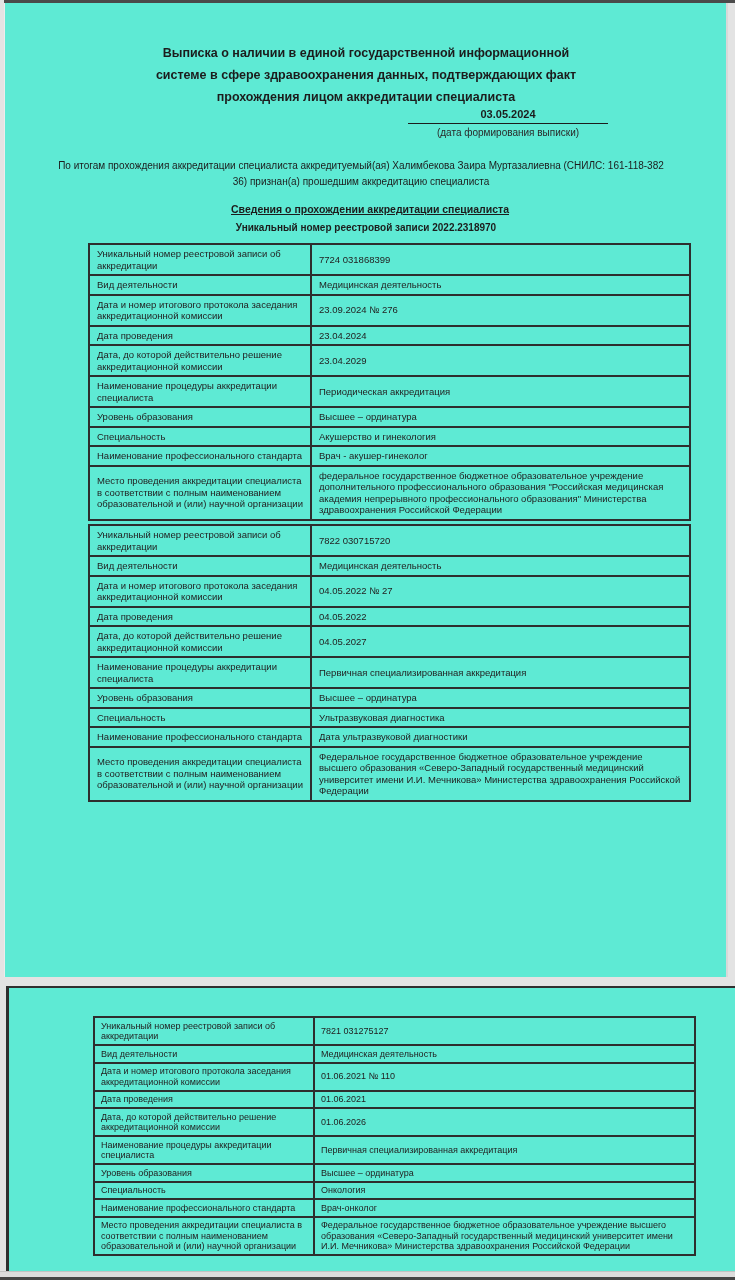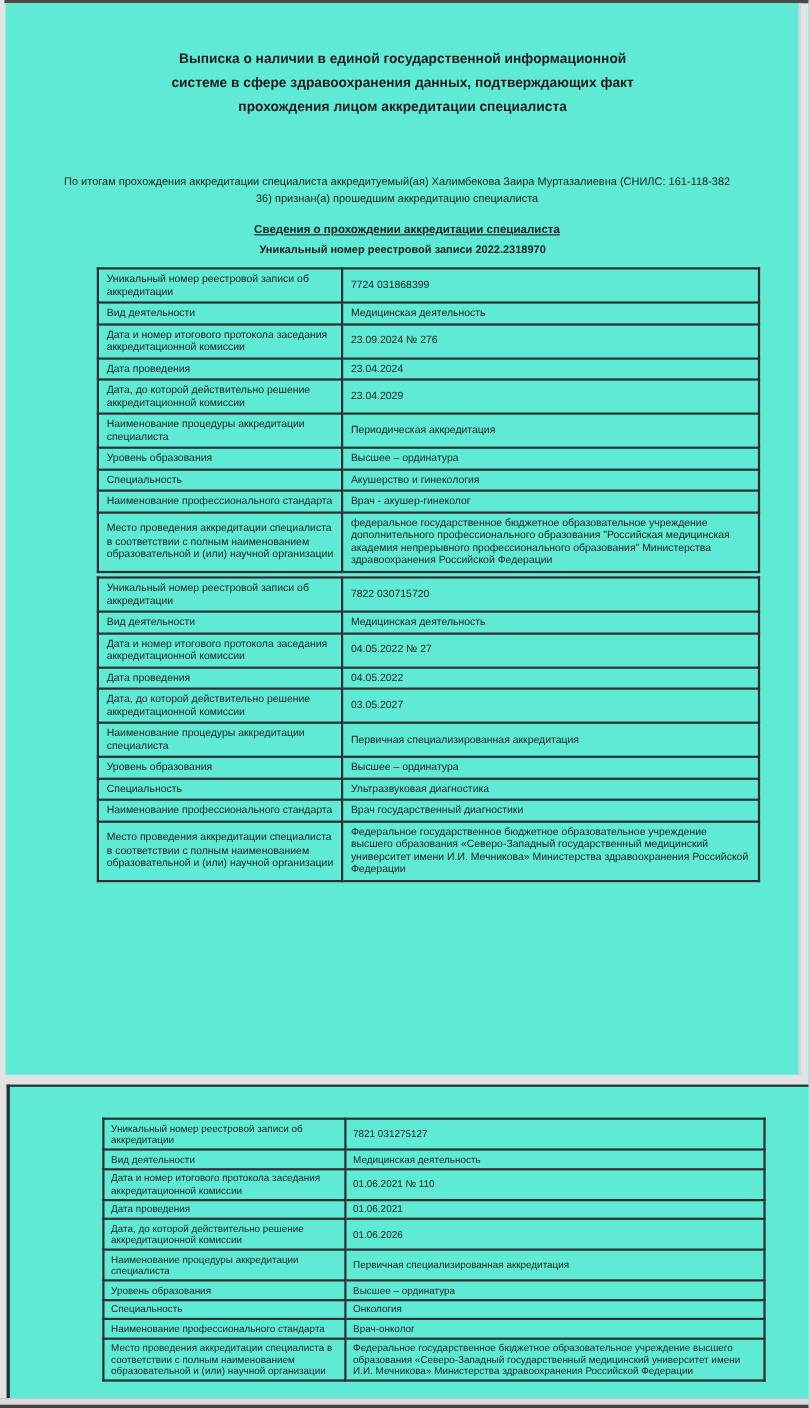--- a/index.html
+++ b/index.html
@@ -71,20 +71,24 @@
 
 <div class="top-edge"></div>
 
 <div class="page page-1">
   <div class="doc-title">
     <div>Выписка о наличии в единой государственной информационной</div>
     <div>системе в сфере здравоохранения данных, подтверждающих факт</div>
     <div>прохождения лицом аккредитации специалиста</div>
   </div>
 
+  <div class="date-block">
+    <div class="date-value">03.05.2024</div>
+    <div class="date-caption">(дата формирования выписки)</div>
+  </div>
 
   <div class="intro">По итогам прохождения аккредитации специалиста аккредитуемый(ая) Халимбекова Заира Муртазалиевна (СНИЛС: 161-118-382 36) признан(а) прошедшим аккредитацию специалиста</div>
 
   <div class="section-heading">Сведения о прохождении аккредитации специалиста</div>
   <div class="registry-heading">Уникальный номер реестровой записи 2022.2318970</div>
 
   <table class="acc-table table-1">
       <tbody>
         <tr>
           <td class="label-cell">Уникальный номер реестровой записи об аккредитации</td>
@@ -141,37 +145,37 @@
         <tr>
           <td class="label-cell">Дата и номер итогового протокола заседания аккредитационной комиссии</td>
           <td class="value-cell">04.05.2022 № 27</td>
         </tr>
         <tr>
           <td class="label-cell">Дата проведения</td>
           <td class="value-cell">04.05.2022</td>
         </tr>
         <tr>
           <td class="label-cell">Дата, до которой действительно решение аккредитационной комиссии</td>
-          <td class="value-cell">03.05.2027</td>
+          <td class="value-cell">04.05.2027</td>
         </tr>
         <tr>
           <td class="label-cell">Наименование процедуры аккредитации специалиста</td>
           <td class="value-cell">Первичная специализированная аккредитация</td>
         </tr>
         <tr>
           <td class="label-cell">Уровень образования</td>
           <td class="value-cell">Высшее – ординатура</td>
         </tr>
         <tr>
           <td class="label-cell">Специальность</td>
           <td class="value-cell">Ультразвуковая диагностика</td>
         </tr>
         <tr>
           <td class="label-cell">Наименование профессионального стандарта</td>
-          <td class="value-cell">Врач государственный диагностики</td>
+          <td class="value-cell">Дата ультразвуковой диагностики</td>
         </tr>
         <tr>
           <td class="label-cell">Место проведения аккредитации специалиста в соответствии с полным наименованием образовательной и (или) научной организации</td>
           <td class="value-cell">Федеральное государственное бюджетное образовательное учреждение высшего образования «Северо-Западный государственный медицинский университет имени И.И. Мечникова» Министерства здравоохранения Российской Федерации</td>
         </tr>
       </tbody>
     </table>
 </div>
 
 <div class="page page-2">

